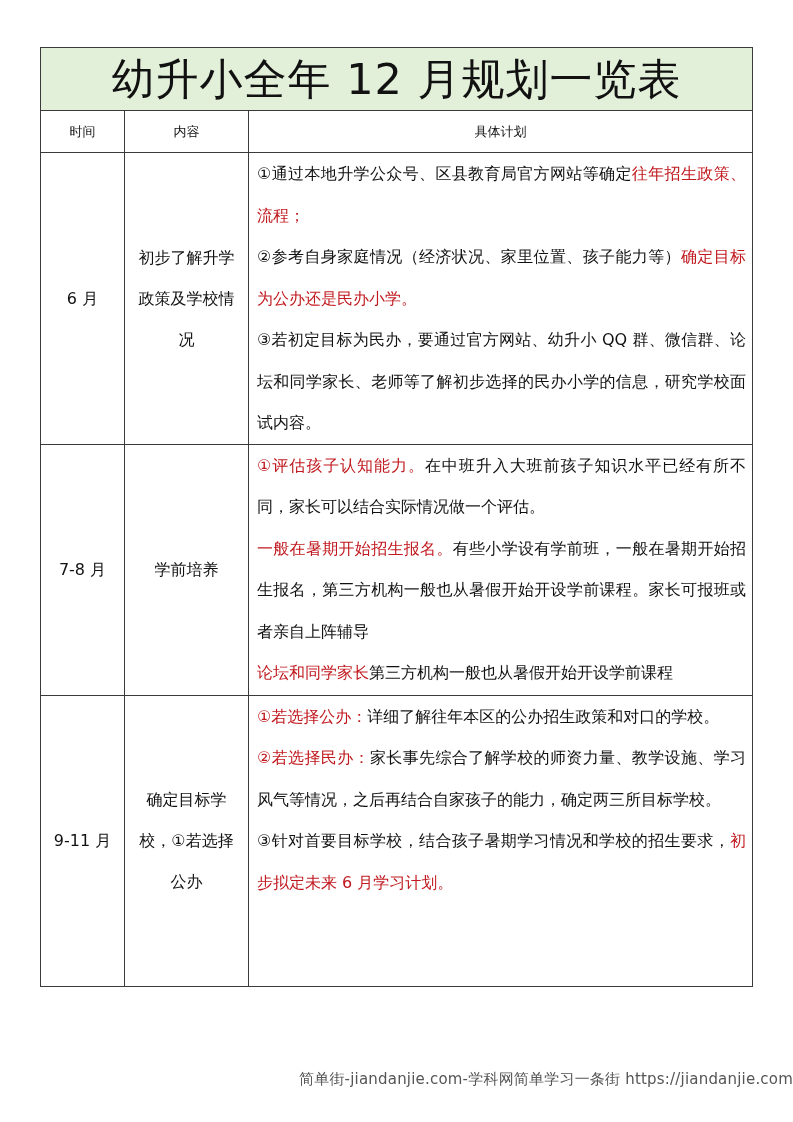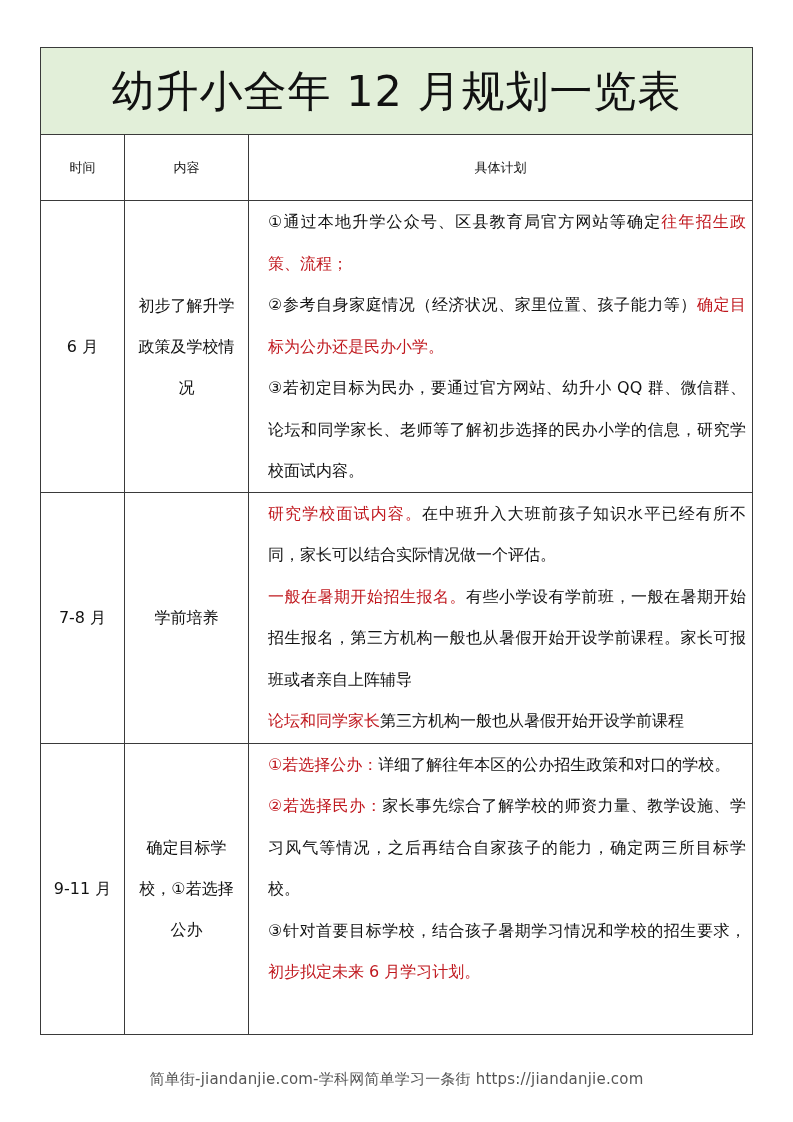--- a/index.html
+++ b/index.html
@@ -18,21 +18,21 @@
     .sheet {
       position: absolute;
       left: 40px;
       top: 47px;
       width: 713px;
       border-collapse: collapse;
       table-layout: fixed;
     }
     .sheet td, .sheet th {
       border: 1.5px solid #3a3a3a;
-      padding: 12px;
+      padding: 0;
     }
     .title-cell {
       background: #e2efd9;
       height: 62px;
       text-align: center;
       vertical-align: middle;
       font-size: 43px;
       font-weight: normal;
       letter-spacing: 1px;
       color: #111;
@@ -61,31 +61,30 @@
     .cell-plan {
       vertical-align: top;
       padding: 0 6px 0 8px !important;
       font-size: 16px;
       line-height: 41.5px;
       color: #111;
       text-align: justify;
     }
     .plan-item {
       display: block;
-      margin-left: 11px;
     }
     .red {
       color: #c0181e;
     }
     .footer {
       position: absolute;
       left: 0;
       width: 793px;
       top: 1070px;
-      text-align: center;
+      text-align: right;
       font-size: 15px;
       color: #555;
       letter-spacing: 0.2px;
     }
   </style>
 </head>
 <body>
 
 <table class="sheet">
   <colgroup>
@@ -110,21 +109,21 @@
       <span class="plan-item"><span>①通过本地升学公众号、区县教育局官方网站等确定</span><span class="red">往年招生政策、流程；</span></span>
       <span class="plan-item"><span>②参考自身家庭情况（经济状况、家里位置、孩子能力等）</span><span class="red">确定目标为公办还是民办小学。</span></span>
       <span class="plan-item"><span>③若初定目标为民办，要通过官方网站、幼升小 QQ 群、微信群、论坛和同学家长、老师等了解初步选择的民办小学的信息，研究学校面试内容。</span></span>
     </td>
   </tr>
 
   <tr style="height:251px;">
     <td class="cell-center">7-8 月</td>
     <td class="cell-center cell-content">学前培养</td>
     <td class="cell-plan">
-      <span class="plan-item"><span class="red">研究学校面试内容。</span><span>在中班升入大班前孩子知识水平已经有所不同，家长可以结合实际情况做一个评估。</span></span>
+      <span class="plan-item"><span class="red">①评估孩子认知能力。</span><span>在中班升入大班前孩子知识水平已经有所不同，家长可以结合实际情况做一个评估。</span></span>
       <span class="plan-item"><span class="red">一般在暑期开始招生报名。</span><span>有些小学设有学前班，一般在暑期开始招生报名，第三方机构一般也从暑假开始开设学前课程。家长可报班或者亲自上阵辅导</span></span>
       <span class="plan-item"><span class="red">论坛和同学家长</span><span>第三方机构一般也从暑假开始开设学前课程</span></span>
     </td>
   </tr>
 
   <tr style="height:291px;">
     <td class="cell-center">9-11 月</td>
     <td class="cell-center cell-content">确定目标学校，①若选择公办</td>
     <td class="cell-plan">
       <span class="plan-item"><span class="red">①若选择公办：</span><span>详细了解往年本区的公办招生政策和对口的学校。</span></span>

